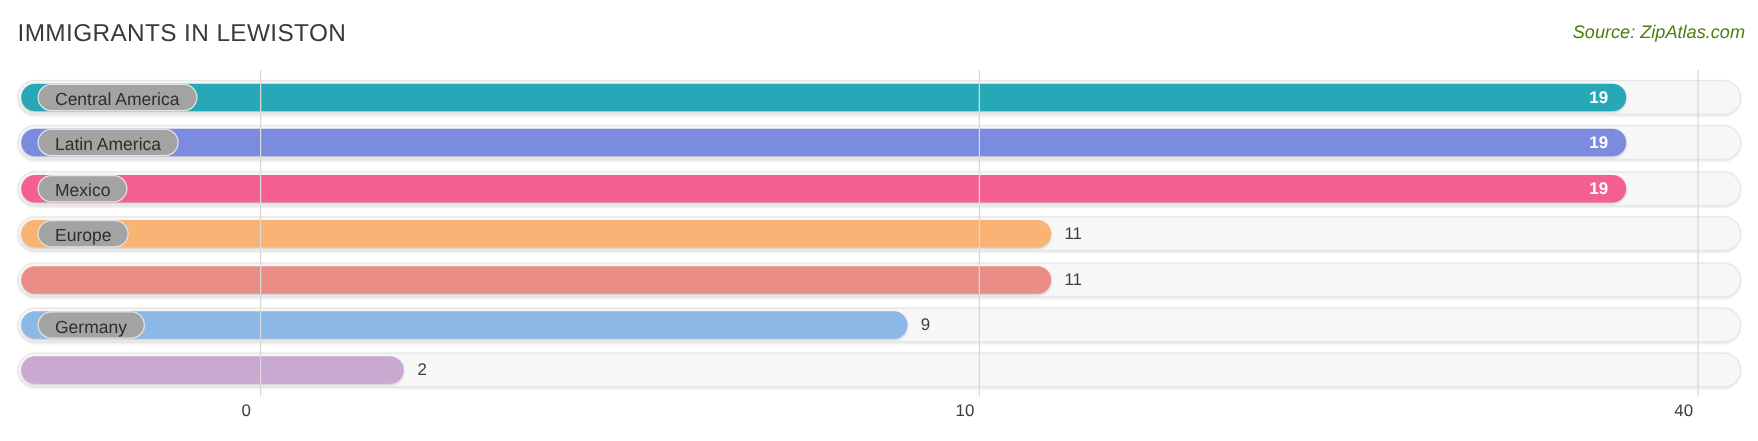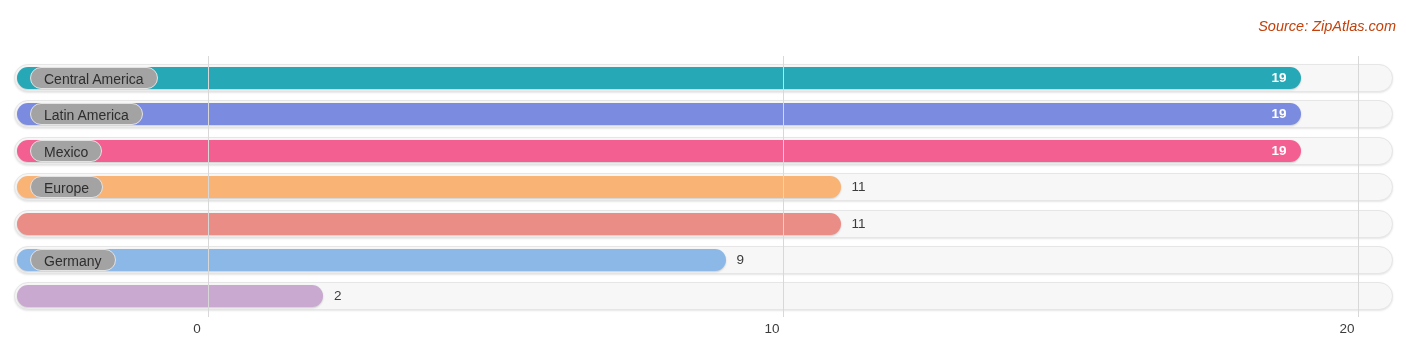--- a/index.html
+++ b/index.html
@@ -32,21 +32,21 @@
     color: #3a3a3a;
     font-weight: 400;
     white-space: nowrap;
   }
   #source-note {
     position: absolute;
     right: 10px;
     top: 18px;
     font-size: 14.5px;
     font-style: italic;
-    color: #c2410c;
+    color: #4d7c0f;
     white-space: nowrap;
   }
 
   
   #plot {
     position: absolute;
     left: 0;
     top: 56px;
     width: 1406px;
     height: 261px;
@@ -141,20 +141,21 @@
     font-size: 13.5px;
     color: #3c3c3c;
     transform: translateX(-50%);
     white-space: nowrap;
   }
 </style>
 </head>
 <body>
 
 <div id="header">
+  <div id="chart-title">IMMIGRANTS IN LEWISTON</div>
   <div id="source-note">Source: ZipAtlas.com</div>
 </div>
 
 <div id="plot">
     <div class="gridline" style="left: 208px;"></div>
     <div class="gridline" style="left: 783px;"></div>
     <div class="gridline" style="left: 1358px;"></div>
     <div class="bar-row" style="top: 8px;">
       <div class="track"></div>
       <div class="bar-fill" style="background: rgb(39, 168, 182); width: 1283.5px;">
@@ -196,14 +197,14 @@
     <div class="bar-row" style="top: 226.4px;">
       <div class="track"></div>
       <div class="bar-fill" style="background: rgb(201, 169, 207); width: 306px;"></div>
       <span class="bar-value-out" style="left: 320px;">2</span>
     </div>
   </div>
 
 <div id="axis">
     <div class="axis-tick-label" style="left: 197px;">0</div>
     <div class="axis-tick-label" style="left: 772px;">10</div>
-    <div class="axis-tick-label" style="left: 1347px;">20</div>
+    <div class="axis-tick-label" style="left: 1347px;">40</div>
   </div>
 
 </body></html>

